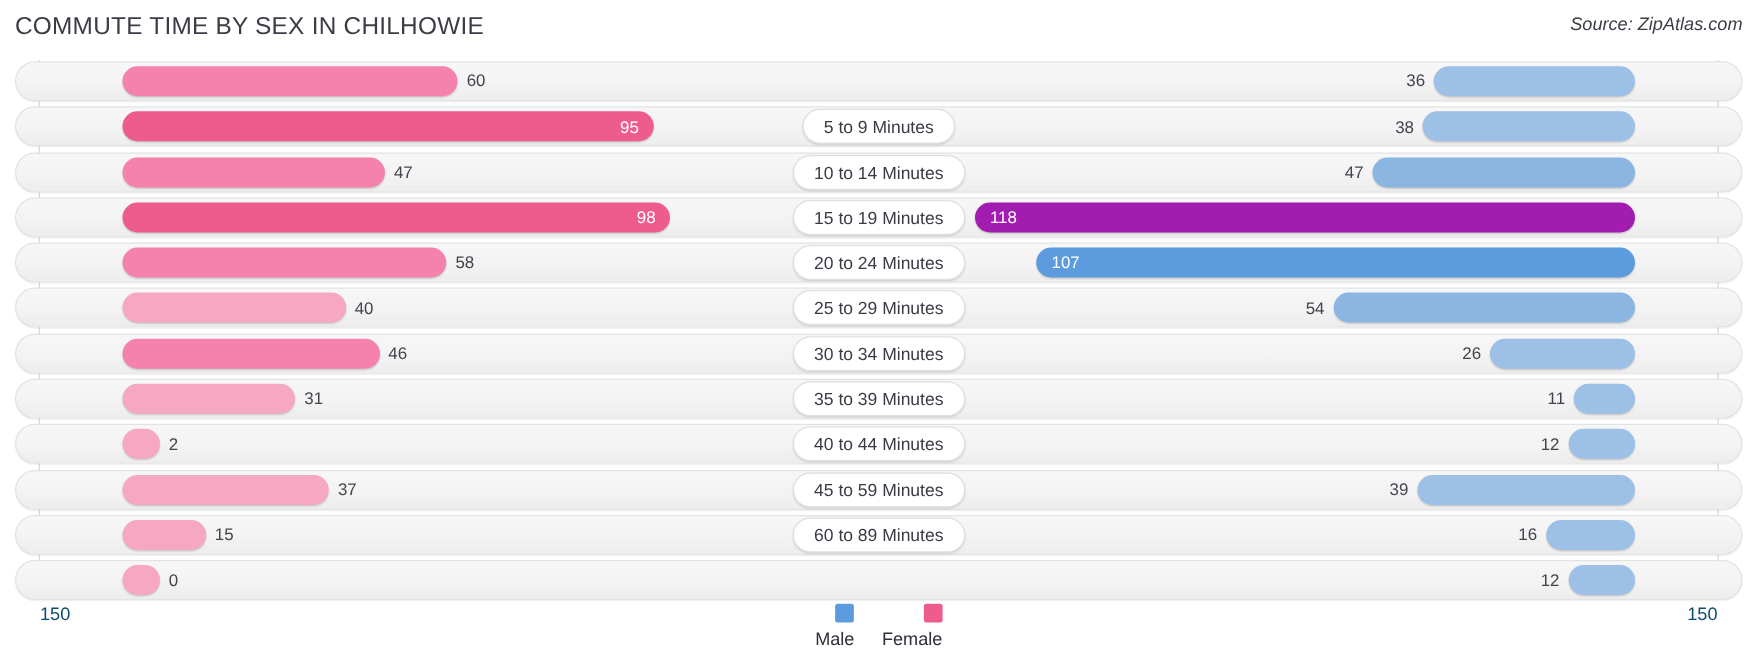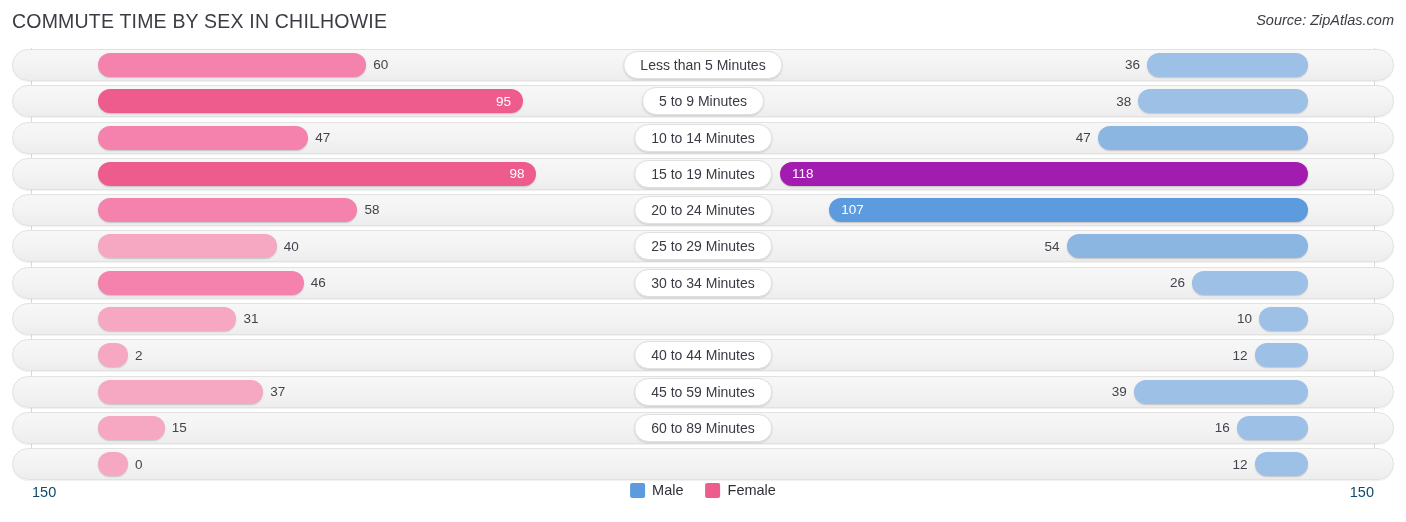--- a/index.html
+++ b/index.html
@@ -160,22 +160,23 @@
     position: absolute;
     left: 50%;
     top: 1px;
     transform: translateX(-50%);
     display: flex;
     align-items: center;
     gap: 22px;
   }
   .legend-item {
     display: flex;
-    align-items: flex-start;
+    align-items: flex-end;
     gap: 7px;
+    flex-direction: column;
   }
   .legend-swatch {
     width: 15px;
     height: 15px;
     border-radius: 2px;
     display: block;
   }
   .legend-text {
     font-size: 14.5px;
     color: #2f2f38;
@@ -195,21 +196,20 @@
   <div class="plot">
     <div class="gridline left"></div>
     <div class="gridline right"></div>
     <div id="rows-container">
         <div class="row">
           <div class="track"></div>
           <div class="bar male" style="right: 6.2%; width: 11.664%; background: rgb(156, 192, 230);"></div>
           <div class="bar-outer-label male" style="right: calc(17.864% + 7px);">36</div>
           <div class="bar female" style="left: 6.2%; width: 19.44%; background: rgb(244, 130, 172);"></div>
           <div class="bar-outer-label female" style="left: calc(25.64% + 7px);">60</div>
-          <div class="cat-pill">Less than 5 Minutes</div>
         </div>
         <div class="row">
           <div class="track"></div>
           <div class="bar male" style="right: 6.2%; width: 12.312%; background: rgb(156, 192, 230);"></div>
           <div class="bar-outer-label male" style="right: calc(18.512% + 7px);">38</div>
           <div class="bar female" style="left: 6.2%; width: 30.78%; background: rgb(238, 92, 141);">
             <span class="bar-inner-label">95</span>
           </div>
           <div class="cat-pill">5 to 9 Minutes</div>
         </div>
@@ -252,23 +252,24 @@
           <div class="track"></div>
           <div class="bar male" style="right: 6.2%; width: 8.424%; background: rgb(156, 192, 230);"></div>
           <div class="bar-outer-label male" style="right: calc(14.624% + 7px);">26</div>
           <div class="bar female" style="left: 6.2%; width: 14.904%; background: rgb(244, 130, 172);"></div>
           <div class="bar-outer-label female" style="left: calc(21.104% + 7px);">46</div>
           <div class="cat-pill">30 to 34 Minutes</div>
         </div>
         <div class="row">
           <div class="track"></div>
           <div class="bar male" style="right: 6.2%; width: 3.564%; background: rgb(156, 192, 230);"></div>
-          <div class="bar-outer-label male" style="right: calc(9.764% + 7px);">10</div>
+          <div class="bar-outer-label male" style="right: calc(9.764% + 7px);">11</div>
           <div class="bar female" style="left: 6.2%; width: 10.044%; background: rgb(246, 168, 195);"></div>
           <div class="bar-outer-label female" style="left: calc(16.244% + 7px);">31</div>
+          <div class="cat-pill">35 to 39 Minutes</div>
         </div>
         <div class="row">
           <div class="track"></div>
           <div class="bar male" style="right: 6.2%; width: 3.888%; background: rgb(156, 192, 230);"></div>
           <div class="bar-outer-label male" style="right: calc(10.088% + 7px);">12</div>
           <div class="bar female" style="left: 6.2%; width: 2.2%; background: rgb(246, 168, 195);"></div>
           <div class="bar-outer-label female" style="left: calc(8.4% + 7px);">2</div>
           <div class="cat-pill">40 to 44 Minutes</div>
         </div>
         <div class="row">

